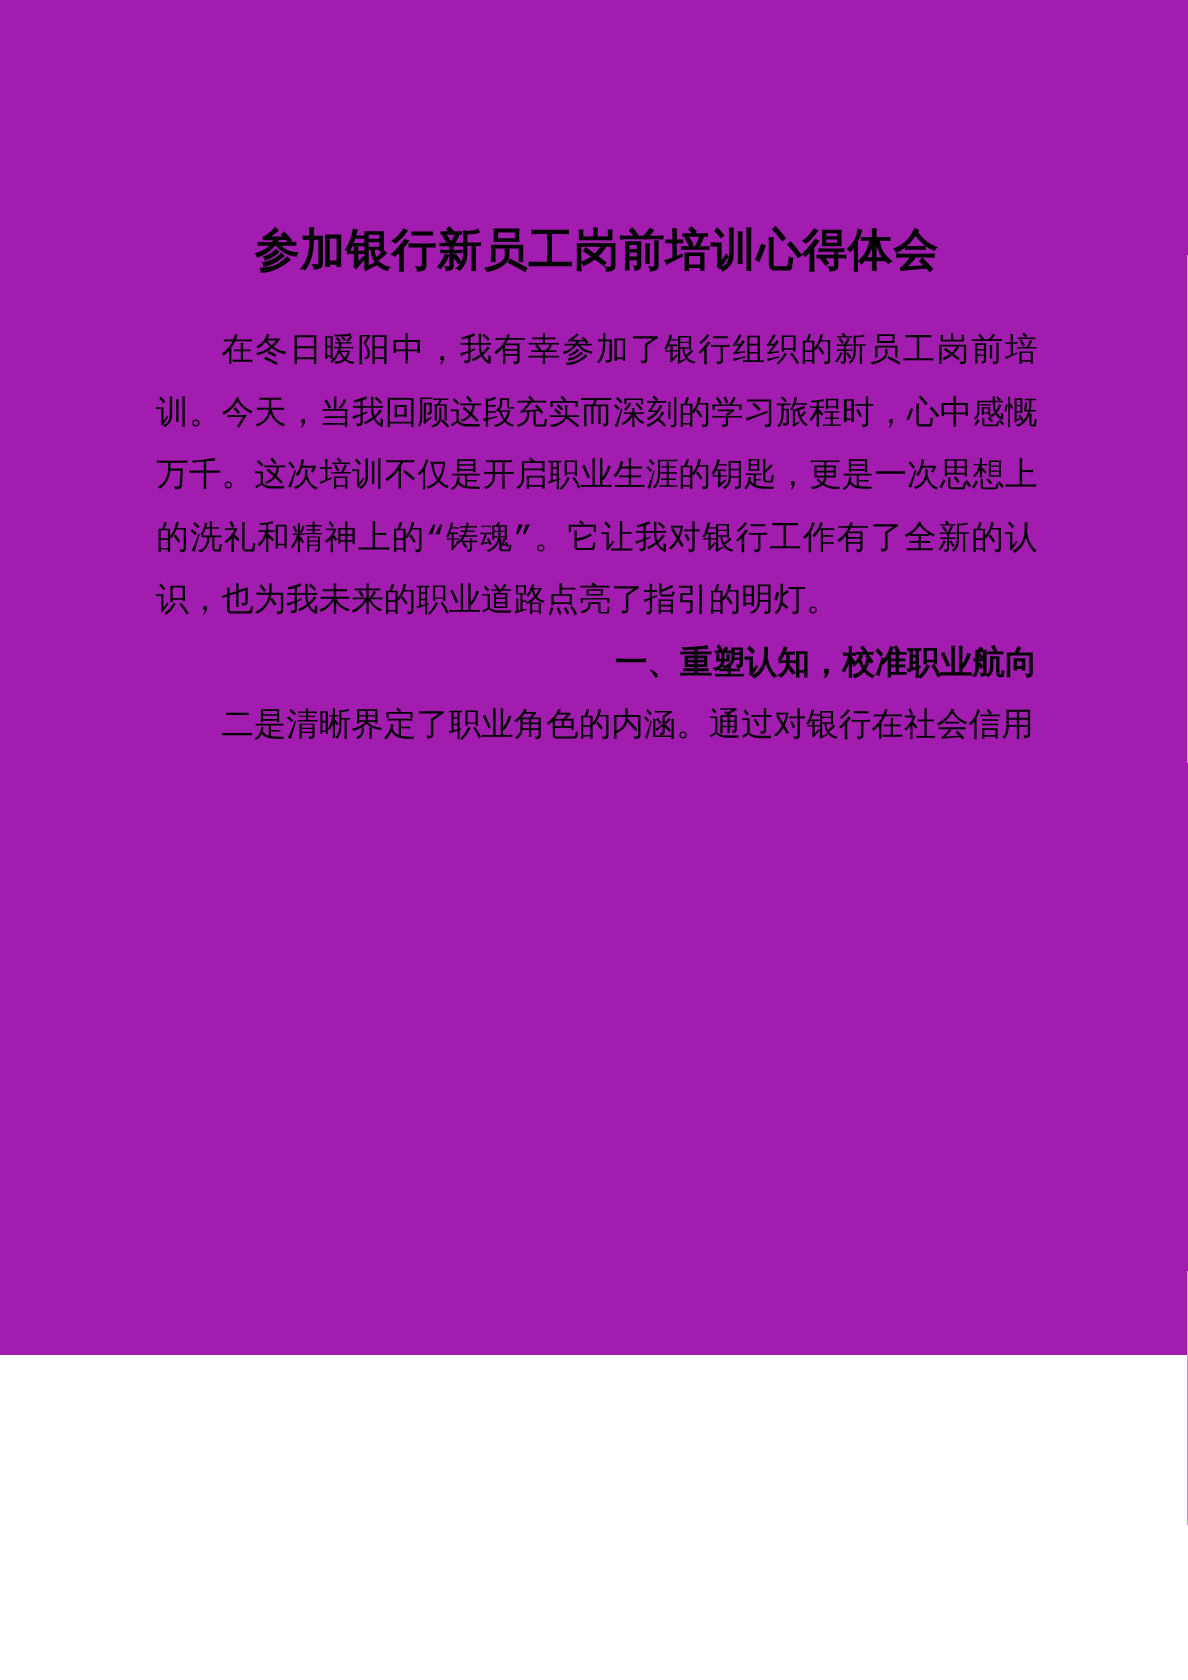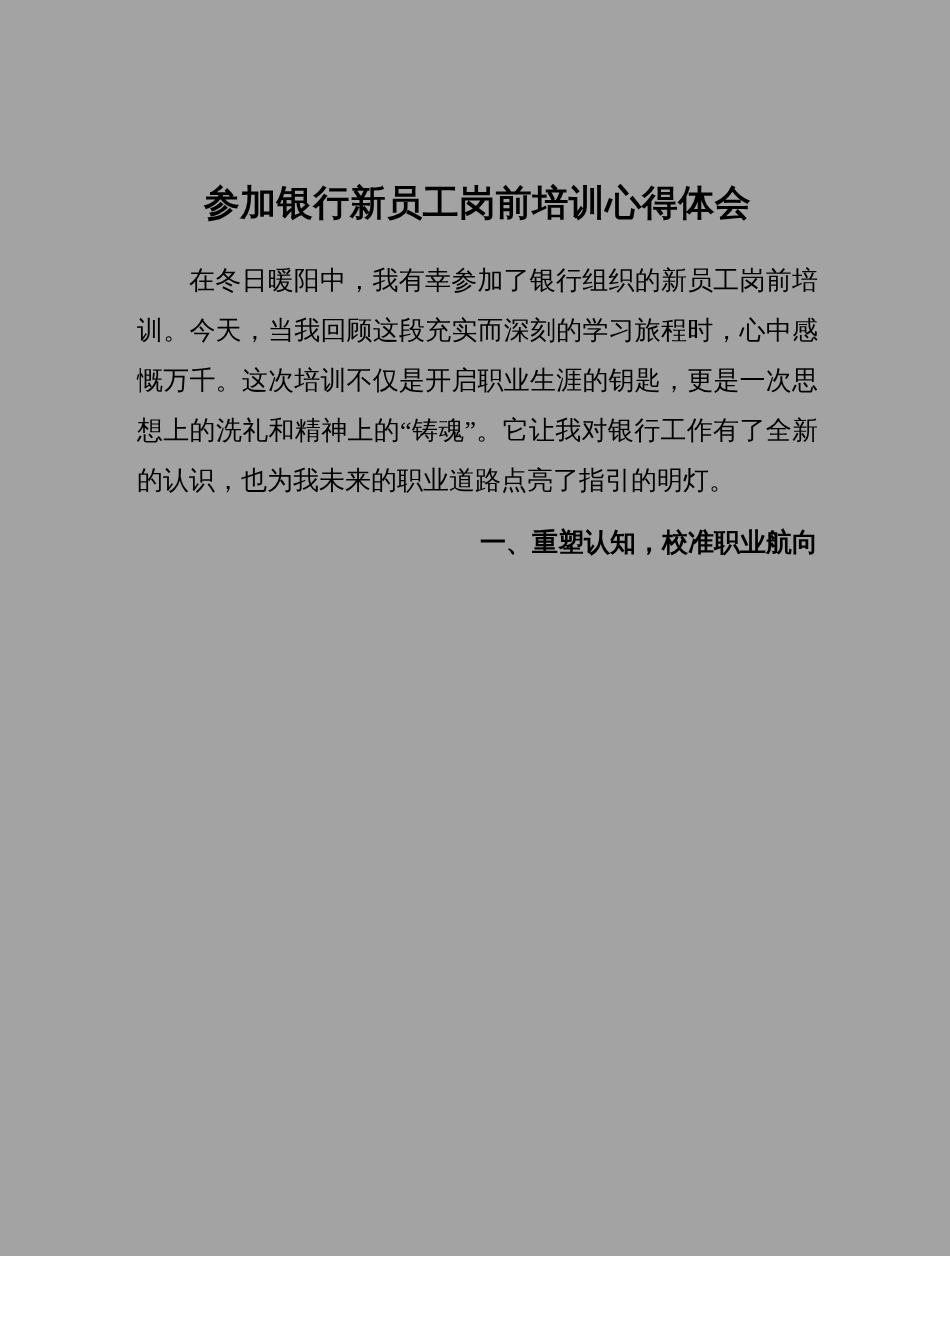--- a/index.html
+++ b/index.html
@@ -3,43 +3,43 @@
 <meta charset="utf-8">
 <style>
   html, body {
     margin: 0;
     padding: 0;
     background: #ffffff;
   }
   .page {
     position: relative;
     width: 950px;
-    height: 1256px;
-    background: #a3a3a3;
+    height: 1084px;
+    background: #a21caf;
     overflow: hidden;
-    font-family: Liberation Serif, serif;
+    font-family: Liberation Mono, monospace;
     color: #000000;
   }
   .content {
     box-sizing: border-box;
     padding: 178px 120px 0 125px;
     width: 950px;
   }
   .doc-title {
     margin: 0 0 28px 0;
     font-size: 36px;
     font-weight: bold;
     line-height: 50px;
     text-align: center;
     letter-spacing: 0.5px;
     white-space: nowrap;
   }
   .body-text p,
   .body-text h2 {
-    margin: 12px;
+    margin: 0;
     font-size: 26px;
     line-height: 50px;
     text-align: justify;
     text-justify: inter-character;
     text-indent: 2em;
     font-weight: normal;
     word-break: break-all;
   }
   .body-text h2.sec-heading {
     font-weight: bold;
@@ -53,15 +53,16 @@
   <div class="content">
     <h1 class="doc-title">参加银行新员工岗前培训心得体会</h1>
 
     <div class="body-text">
       <p>在冬日暖阳中，我有幸参加了银行组织的新员工岗前培训。今天，当我回顾这段充实而深刻的学习旅程时，心中感慨万千。这次培训不仅是开启职业生涯的钥匙，更是一次思想上的洗礼和精神上的“铸魂”。它让我对银行工作有了全新的认识，也为我未来的职业道路点亮了指引的明灯。</p>
 
       <h2 class="sec-heading">一、重塑认知，校准职业航向</h2>
 
 
 
+      <p>二是清晰界定了职业角色的内涵。通过对银行在社会信用</p>
     </div>
   </div>
 </div>
 
 </body></html>

